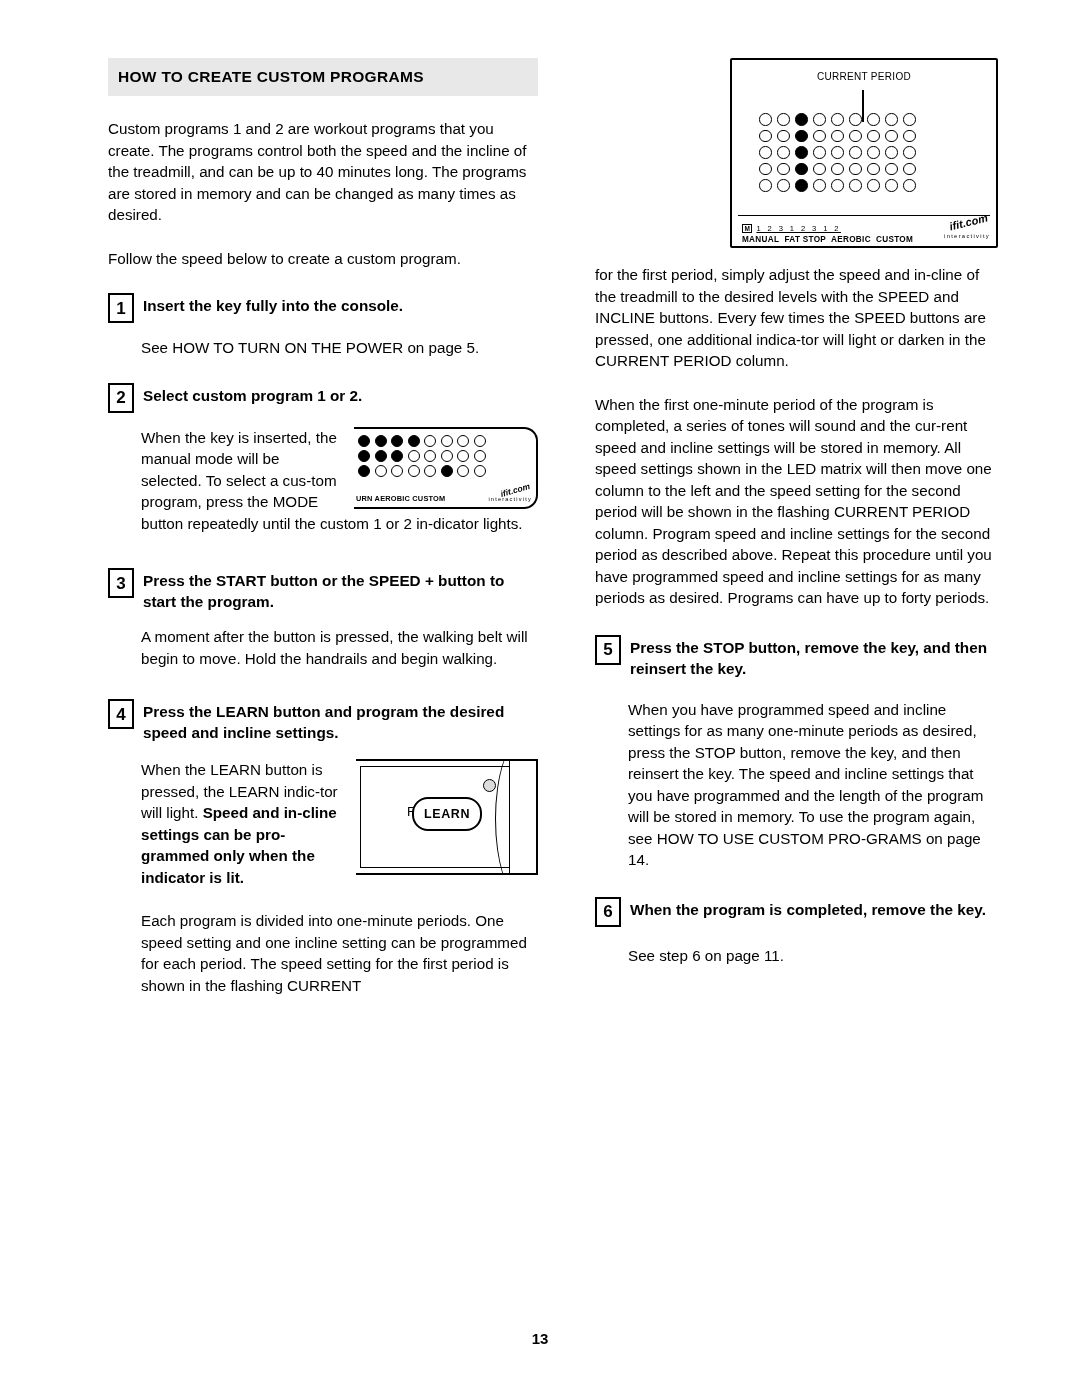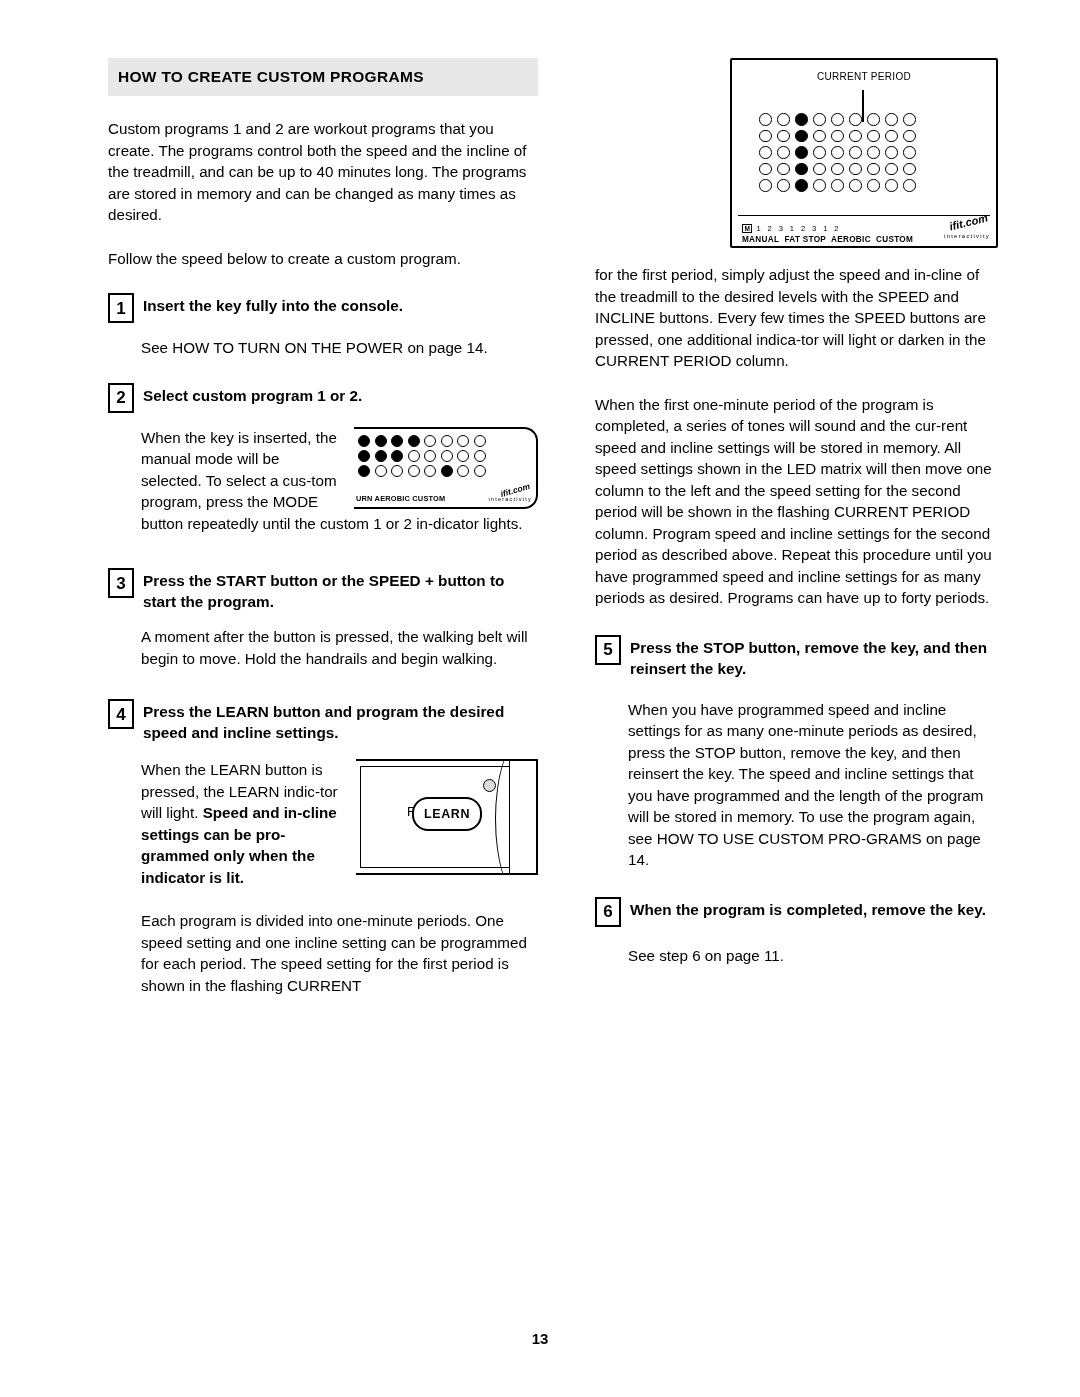--- a/index.html
+++ b/index.html
@@ -190,20 +190,21 @@
     margin-bottom: 4px;
   }
   .cp-labels {
     position: absolute;
     left: 10px;
     bottom: 13px;
     right: 6px;
     display: flex;
     align-items: flex-start;
     font-size: 8px;
+    text-decoration: underline;
   }
   .cp-sep {
     position: absolute;
     left: 6px;
     right: 6px;
     bottom: 30px;
     height: 1.4px;
     background: #000;
   }
   .cp-nums {
@@ -326,21 +327,21 @@
     <div class="title-bar">HOW TO CREATE CUSTOM PROGRAMS</div>
 
     <p class="body-text">Custom programs 1 and 2 are workout programs that you create. The programs control both the speed and the incline of the treadmill, and can be up to 40 minutes long. The programs are stored in memory and can be changed as many times as desired.</p>
 
     <p class="body-text">Follow the speed below to create a custom program.</p>
 
     <div class="step">
       <div class="step-num">1</div>
       <div class="step-title">Insert the key fully into the console.</div>
     </div>
-    <p class="sub-text">See HOW TO TURN ON THE POWER on page 14.</p>
+    <p class="sub-text">See HOW TO TURN ON THE POWER on page 5.</p>
 
     <div class="step">
       <div class="step-num">2</div>
       <div class="step-title">Select custom program 1 or 2.</div>
     </div>
 
     <div class="flow" style="margin-top:14px;">
       <div class="fig-right">
         <div class="console-small">
           <div class="matrix">

